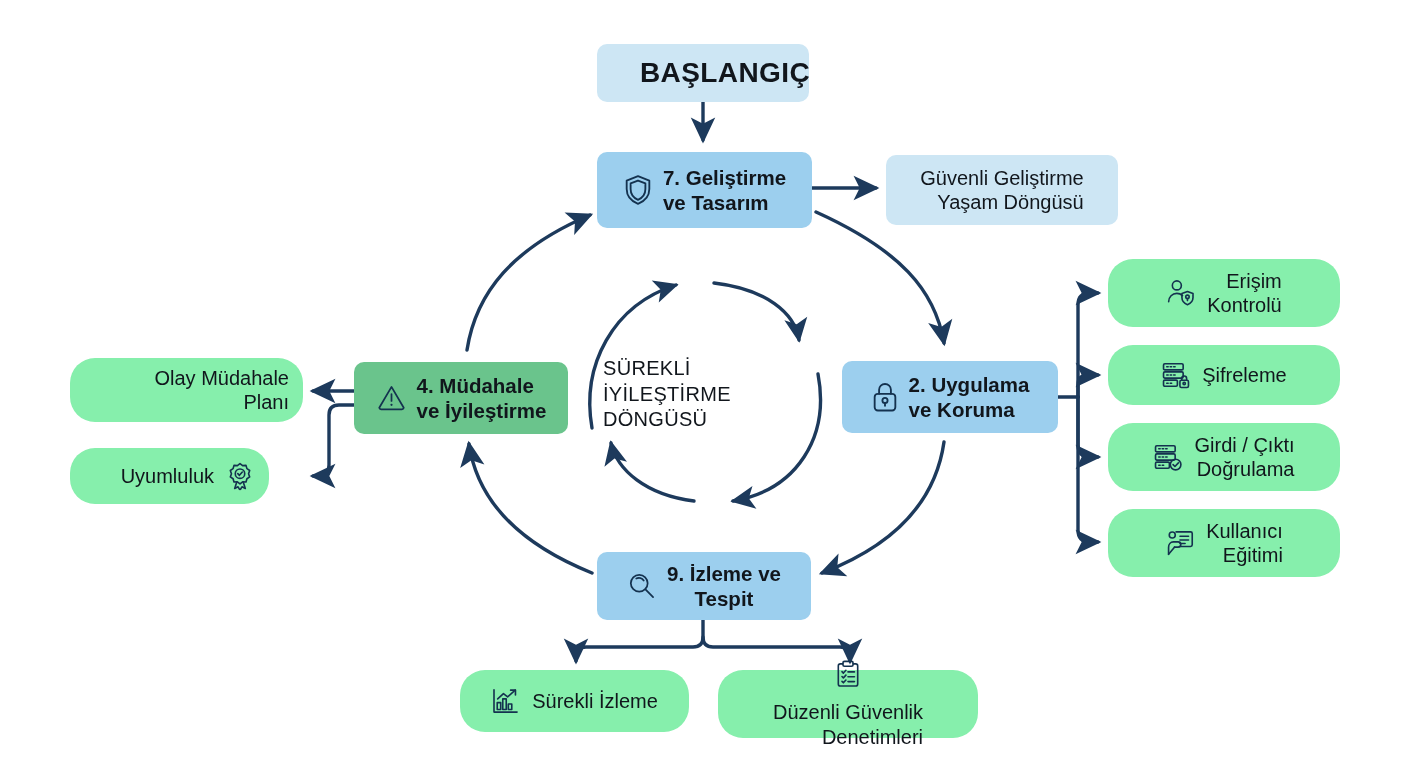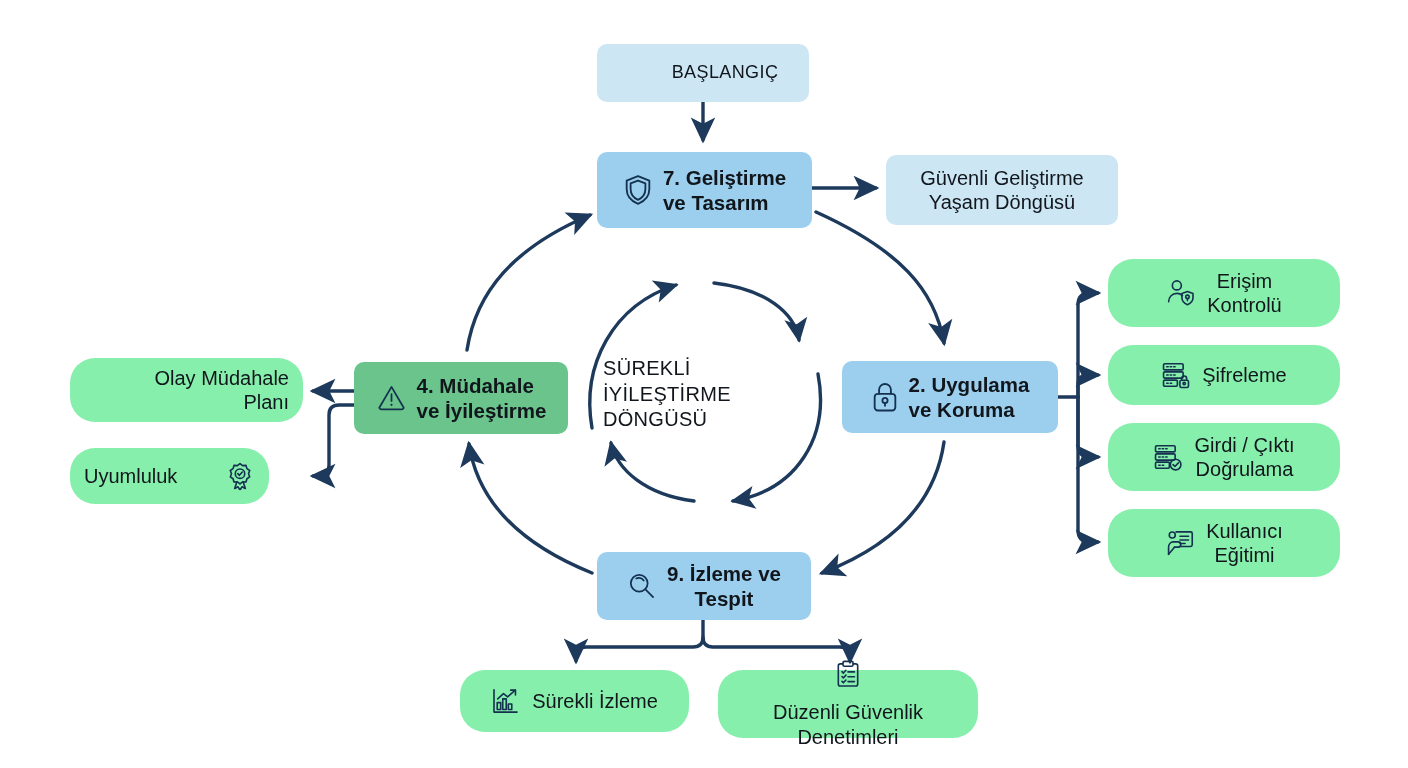--- a/index.html
+++ b/index.html
@@ -35,22 +35,22 @@
     align-items: center;
     justify-content: center;
     text-align: center;
     line-height: 1.22;
     color: #11161c;
   }
 
   
   .start-box {
     background: #cde6f4;
-    font-size: 18px;
-    font-weight: 400;
+    font-size: 28px;
+    font-weight: 700;
     letter-spacing: 0.4px;
     padding-left: 44px;
   }
 
   
   .main-node {
     background: #9ccfee;
     font-size: 20.5px;
     font-weight: 700;
     gap: 10px;
@@ -76,21 +76,21 @@
   }
   .side-box.blue-light {
     background: #cde6f4;
   }
   .side-box.green-light {
     background: #86efac;
     border-radius: 25px;
   }
   .side-box .label {
     white-space: pre-line;
-    text-align: center;
+    text-align: right;
   }
   .side-box.align-right {
     justify-content: flex-end;
   }
   .side-box.align-right .label {
     text-align: right;
   }
 
   .ico {
     flex: 0 0 auto;
@@ -306,21 +306,21 @@
     </span>
     <span class="label">4. Müdahale
 ve İyileştirme</span>
   </div>
 
   <div class="node side-box green-light align-right" style="left:70px; top:358px; width:233px; height:64px;">
     <span class="label">Olay Müdahale
 Planı</span>
   </div>
 
-  <div class="node side-box green-light align-right" style="left:70px; top:448px; width:199px; height:56px;justify-content:space-between;">
+  <div class="node side-box green-light align-right" style="left:70px; top:448px; width:199px; height:56px;">
     <span class="label">Uyumluluk</span>
     <span class="ico">
       <svg width="30" height="30" viewBox="0 0 26 26" fill="none" stroke="#14324f" stroke-width="1.4" stroke-linecap="round" stroke-linejoin="round">
         <path d="M13 2.2 L15.3 4 L18.2 3.8 L19 6.6 L21.4 8.2 L20.4 11 L21.4 13.8 L19 15.4 L18.2 18.2 L15.3 18 L13 19.8 L10.7 18 L7.8 18.2 L7 15.4 L4.6 13.8 L5.6 11 L4.6 8.2 L7 6.6 L7.8 3.8 L10.7 4 Z"></path>
         <circle cx="13" cy="11" r="4.1"></circle>
         <path d="M11.1 11 L12.5 12.4 L15 9.6"></path>
         <path d="M10.2 18.2 L8.4 23.8 L11.3 22.4 L12.6 24.6"></path>
         <path d="M15.8 18.2 L17.6 23.8 L14.7 22.4 L13.4 24.6"></path>
       </svg>
     </span>

